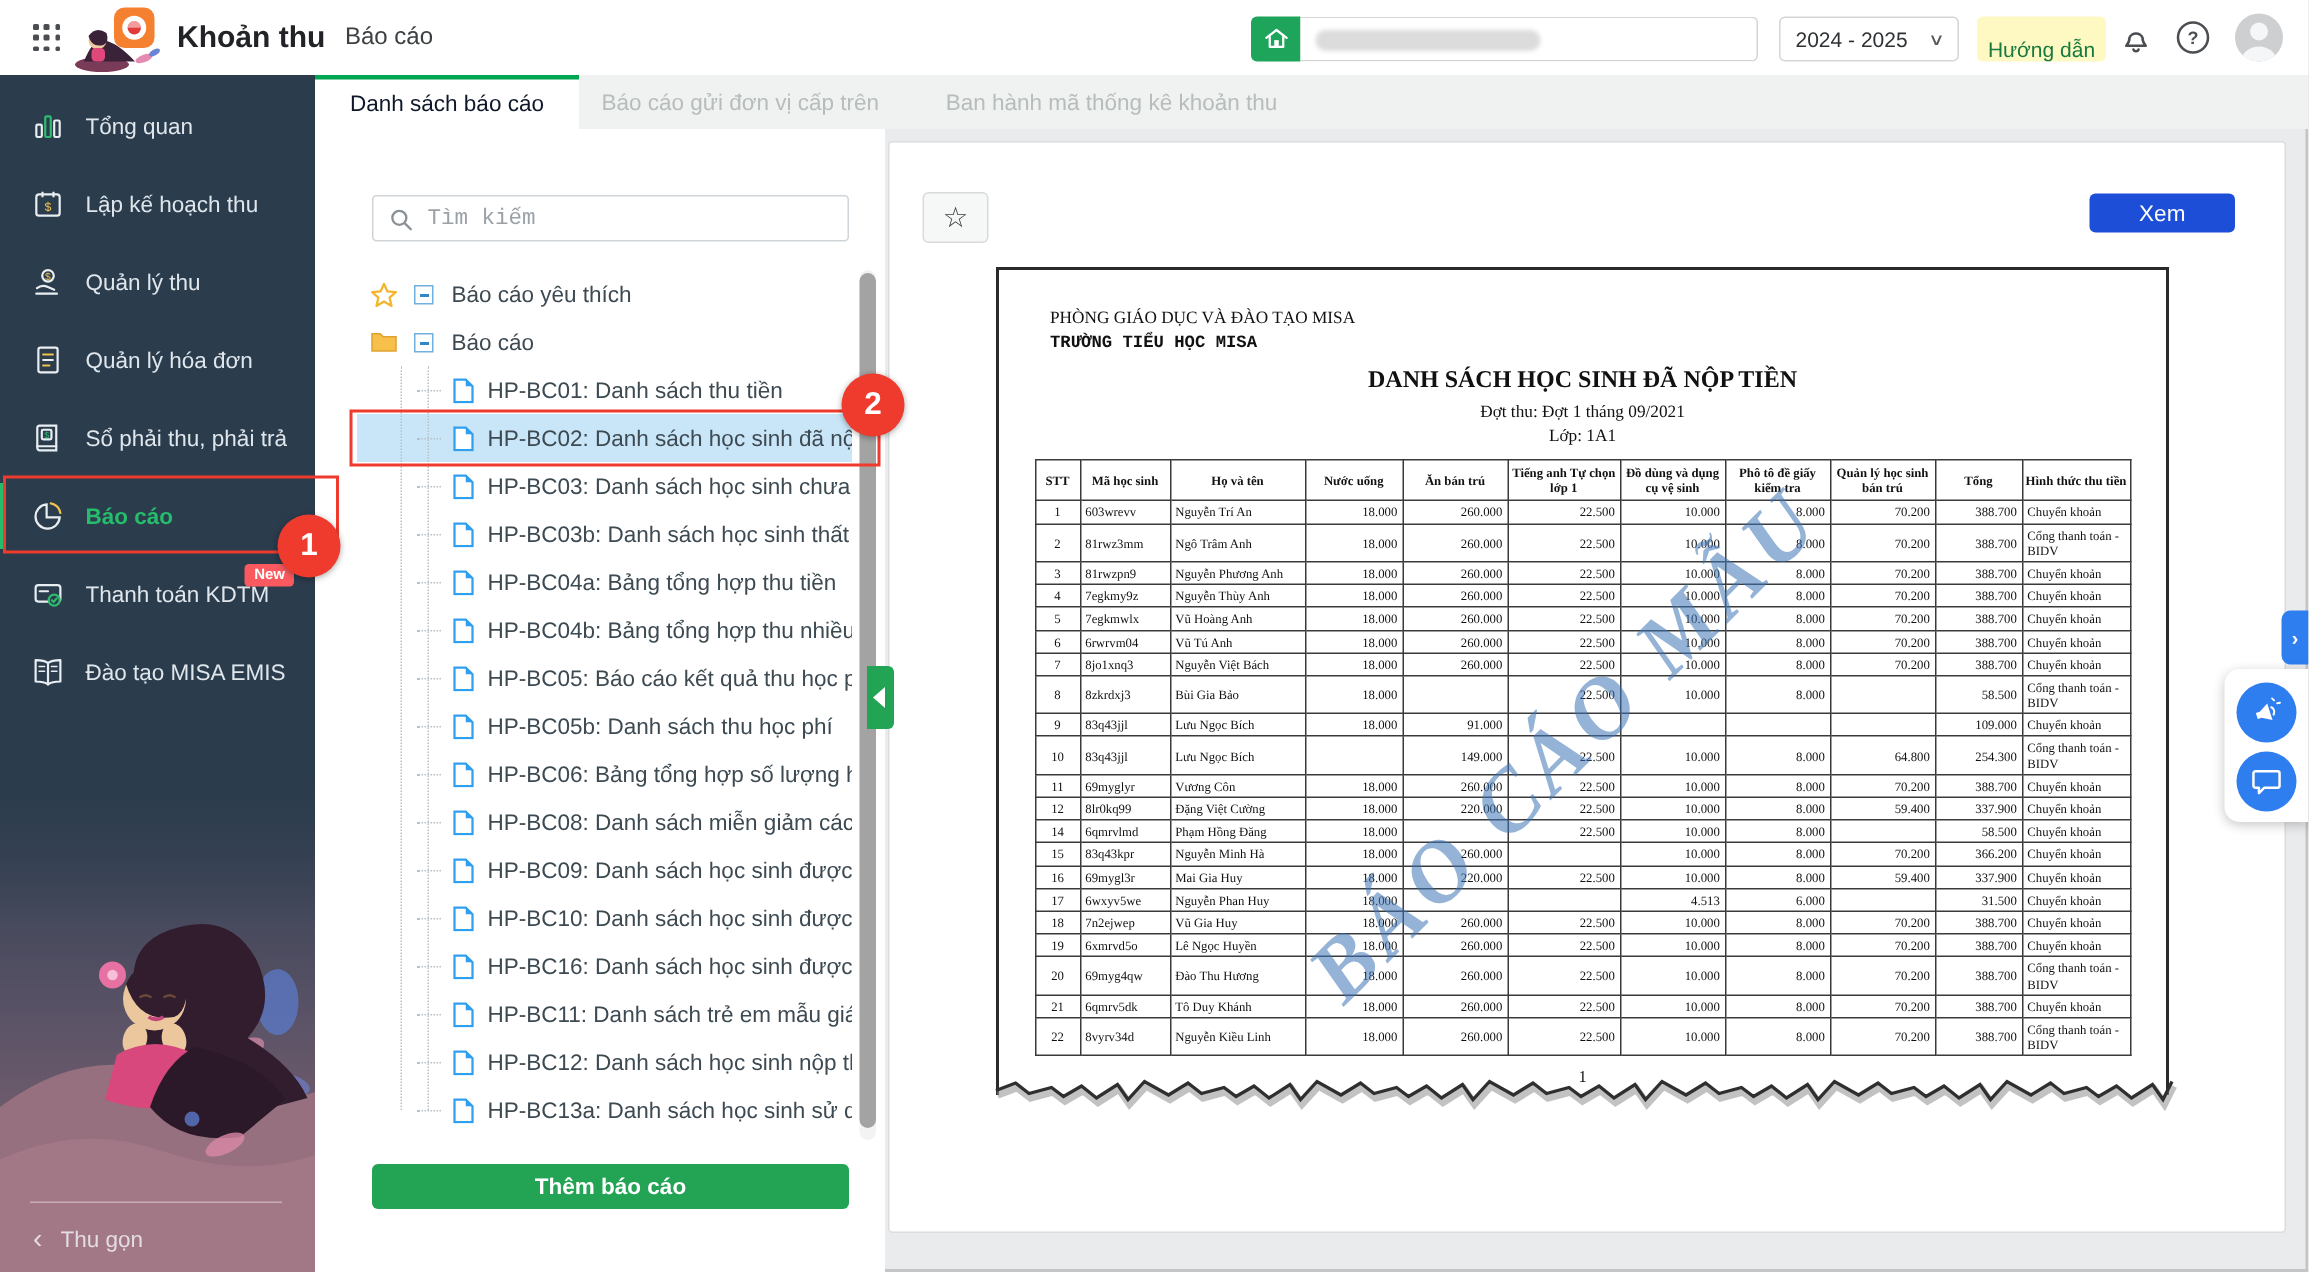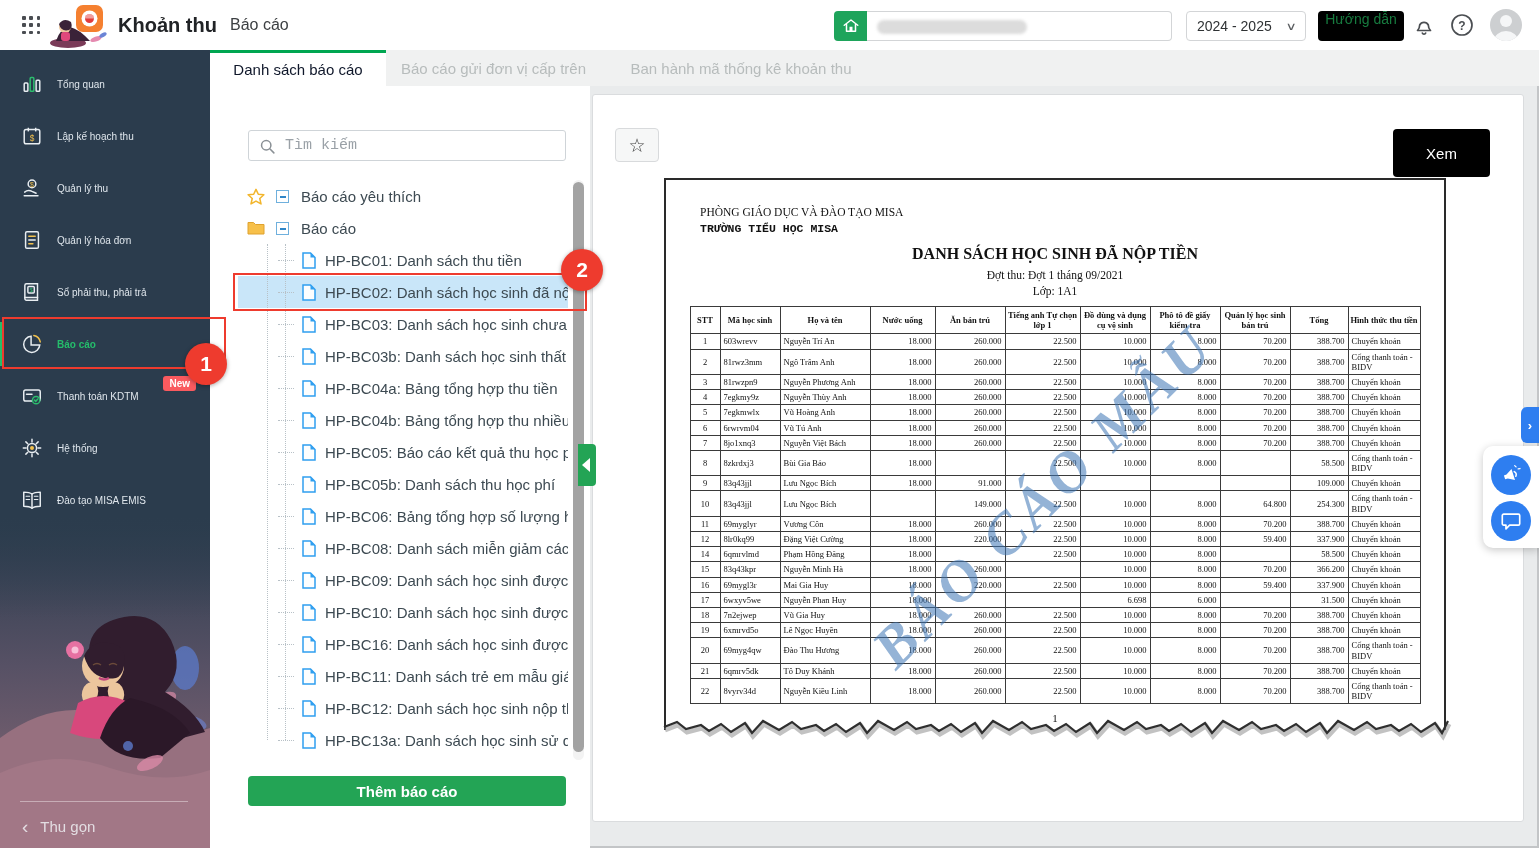--- a/index.html
+++ b/index.html
@@ -12,32 +12,32 @@
   .appgrid { position:absolute; left:22px; top:16px; width:19px; height:19px; display:grid; grid-template-columns:repeat(3,1fr); gap:3px; cursor:pointer; }
   .appgrid i { width:3.8px; height:3.8px; background:#4a4d52; border-radius:1px; }
   .mascot-logo { position:absolute; left:48px; top:3px; }
   .app-title { position:absolute; left:118px; top:0; line-height:50px; font-size:20px; font-weight:bold; color:#212326; }
   .crumb { position:absolute; left:230px; top:0; line-height:50px; font-size:16px; color:#3d4043; }
   .home-btn { position:absolute; left:834px; top:11px; width:33px; height:30px; background:#1ea45b; border-radius:4px 0 0 4px; display:flex; align-items:center; justify-content:center; cursor:pointer; }
   .home-field { position:absolute; left:867px; top:11px; width:305px; height:30px; background:#fff; border:1px solid #d3d5d7; border-left:none; border-radius:0 4px 4px 0; }
   .redacted { position:absolute; left:10px; top:8px; width:150px; height:14px; background:#dcdcdc; border-radius:7px; filter:blur(1.5px); }
   .year-dd { position:absolute; left:1186px; top:11px; width:120px; height:30px; border:1px solid #d3d5d7; border-radius:4px; background:#fff; font-size:14px; color:#2f3234; display:flex; align-items:center; justify-content:space-between; padding:0 10px; cursor:pointer; }
   .year-dd .chev { font-size:11px; color:#5a5d60; transform:scaleX(1.4); }
-  .guide-btn { position:absolute; left:1318px; top:11px; width:86px; height:30px; background:#000000; border-radius:4px; color:#177b3f; font-size:14px; display:flex; align-items:flex-start; justify-content:center; cursor:pointer; }
+  .guide-btn { position:absolute; left:1318px; top:11px; width:86px; height:30px; background:#fef9c3; border-radius:4px; color:#177b3f; font-size:14px; display:flex; align-items:flex-end; justify-content:center; cursor:pointer; }
   .icon-btn { position:absolute; top:13px; width:24px; height:24px; cursor:pointer; }
   .bell { left:1412px; } .help { left:1450px; }
   .avatar { position:absolute; left:1490px; top:9px; width:32px; height:32px; border-radius:50%; background:#cdcfd1; overflow:hidden; cursor:pointer; }
 
   
   .sidebar { position:absolute; left:0; top:50px; width:210px; height:798px; background:#2b3c4d; z-index:6; overflow:hidden; }
   .side-illu { position:absolute; left:0; bottom:0; }
   .side-illu-fade { position:absolute; left:0; bottom:230px; width:210px; height:120px; background:linear-gradient(#2b3c4d, rgba(43,60,77,0)); }
   .side-items { position:absolute; left:0; top:8px; width:210px; }
   .side-item { position:relative; height:52px; display:flex; align-items:center; padding-left:21px; cursor:pointer; }
-  .side-item .lbl { margin-left:14px; font-size:10px; color:#dfe6ec; }
+  .side-item .lbl { margin-left:14px; font-size:15px; color:#dfe6ec; }
   .side-item.active .lbl { color:#25bd6b; font-weight:bold; }
   .side-item.active::before { content:""; position:absolute; left:0; top:4px; bottom:4px; width:4px; background:#25bd6b; }
   .side-item .badge { position:absolute; right:14px; top:6px; background:#fa5a5f; color:#fff; font-size:10px; font-weight:bold; padding:2px 6px; border-radius:3px; }
   .side-foot-line { position:absolute; left:20px; bottom:46px; width:168px; height:1px; background:rgba(255,255,255,.4); }
   .side-collapse { position:absolute; left:22px; bottom:12px; display:flex; align-items:center; color:#e3dde2; font-size:15px; cursor:pointer; }
   .side-collapse .ch { font-size:19px; margin-right:12px; line-height:1; }
 
   
   .tabbar { position:absolute; left:210px; top:50px; width:1329px; height:36px; background:#f0f1f1; z-index:4; display:flex; }
   .tab { height:36px; display:flex; align-items:center; justify-content:center; font-size:15px; color:#b7bcbc; cursor:pointer; }
@@ -65,21 +65,21 @@
   .tree-row .tree-label { margin-left:9px; font-size:15px; color:#3d4a52; white-space:nowrap; overflow:hidden; }
   .vscroll { position:absolute; left:363px; top:94px; width:11px; height:580px; background:#f3f3f3; border-radius:6px; }
   .vscroll .thumb { position:absolute; left:0; top:2px; width:11px; height:570px; background:#a3a3a3; border-radius:6px; cursor:pointer; }
   .add-btn { position:absolute; left:38px; top:690px; width:318px; height:30px; background:#23a455; border:none; border-radius:4px; color:#fff; font-size:15px; font-weight:bold; font-family:inherit; cursor:pointer; }
   .collapse-handle { position:absolute; left:368px; top:358px; width:18px; height:42px; background:#23a455; border-radius:0 4px 4px 0; cursor:pointer; z-index:5; }
   .collapse-handle::after { content:""; position:absolute; left:4px; top:14px; border-right:8px solid #fff; border-top:7px solid transparent; border-bottom:7px solid transparent; }
 
   
   .preview { position:absolute; left:592px; top:94px; width:932px; height:728px; background:#fff; border:1px solid #dadcde; border-radius:3px; z-index:2; }
   .fav-btn { position:absolute; left:22px; top:33px; width:44px; height:34px; background:#f6f7f7; border:1px solid #d8dadc; border-radius:4px; font-size:19px; color:#3c3c3c; display:flex; align-items:center; justify-content:center; cursor:pointer; }
-  .view-btn { position:absolute; left:800px; top:34px; width:97px; height:48px; background:#000000; border:none; border-radius:4px; color:#fff; font-size:15px; font-family:inherit; cursor:pointer; }
+  .view-btn { position:absolute; left:800px; top:34px; width:97px; height:26px; background:#1d4ed8; border:none; border-radius:4px; color:#fff; font-size:15px; font-family:inherit; cursor:pointer; }
 
   
   .doc { position:absolute; left:71px; top:83px; width:782px; height:552px; background:#fff; border:2px solid #2a2a2a; border-bottom:none; font-family:"Liberation Serif","DejaVu Serif",serif; color:#111; }
   .doc .org1 { margin:26px 0 0 34px; font-size:11.5px; }
   .doc .org2 { margin:4px 0 0 34px; font-size:11.5px; font-weight:bold;font-family:Liberation Mono, monospace; }
   .doc .dtitle { margin-top:10px; text-align:center; font-size:16px; font-weight:bold; }
   .doc .dsub { margin-top:6px; text-align:center; font-size:11.5px; }
   .doc .dclass { margin-top:4px; text-align:center; font-size:11.5px; }
   .rtable { margin:9px auto 0 auto; width:730px; border-collapse:collapse; table-layout:fixed; font-size:8.5px; }
   .rtable th, .rtable td { border:1px solid #3a3a3a; padding:2px 3px; line-height:1.2; vertical-align:middle; overflow:hidden; }
@@ -260,28 +260,20 @@
         <svg width="22" height="22" viewBox="0 0 24 24" fill="none" stroke="#e9eef2" stroke-width="1.6" stroke-linecap="round">
           <rect x="3" y="5.5" width="18" height="12" rx="2"></rect>
           <line x1="6" y1="10" x2="12" y2="10"></line>
           <circle cx="16.5" cy="16.5" r="4" fill="#2b3c4d" stroke="#2dbd6e"></circle>
           <path d="M14.8 16.5 l1.3 1.3 2.2-2.6" stroke="#2dbd6e"></path>
         </svg>
         <span class="lbl">Thanh toán KDTM</span>
         <span class="badge">New</span>
       </div>
       <div class="side-item">
-        <svg width="22" height="22" viewBox="0 0 24 24" fill="none" stroke="#e9eef2" stroke-width="1.6" stroke-linecap="round">
-          <circle cx="12" cy="12" r="5"></circle>
-          <path d="M12 2.5 v3 M12 18.5 v3 M2.5 12 h3 M18.5 12 h3 M5.3 5.3 l2.1 2.1 M16.6 16.6 l2.1 2.1 M18.7 5.3 L16.6 7.4 M7.4 16.6 l-2.1 2.1"></path>
-          <circle cx="12" cy="12" r="2.2" fill="#f2c14e" stroke="none"></circle>
-        </svg>
-        <span class="lbl">Hệ thống</span>
-      </div>
-      <div class="side-item">
         <svg width="22" height="22" viewBox="0 0 24 24" fill="none" stroke="#e9eef2" stroke-width="1.6" stroke-linecap="round" stroke-linejoin="round">
           <path d="M12 5.5 c-2-1.6-5-2.1-9-2.1 v15.5 c4 0 7 .5 9 2.1 c2-1.6 5-2.1 9-2.1 V3.4 c-4 0-7 .5-9 2.1 z"></path>
           <line x1="12" y1="5.5" x2="12" y2="21"></line>
           <path d="M5.5 8 h4 M5.5 11.5 h4 M14.5 8 h4 M14.5 11.5 h4" stroke-width="1.1"></path>
         </svg>
         <span class="lbl">Đào tạo MISA EMIS</span>
       </div>
     </div>
 
     <div class="side-foot-line"></div>
@@ -712,21 +704,21 @@
               <td class="r">337.900</td>
               <td class="l">Chuyển khoản</td>
             </tr>
             <tr>
               <td class="c">17</td>
               <td class="l">6wxyv5we</td>
               <td class="l">Nguyễn Phan Huy</td>
               <td class="r">18.000</td>
               <td class="r"></td>
               <td class="r"></td>
-              <td class="r">6.698</td>
+              <td class="r">4.513</td>
               <td class="r">6.000</td>
               <td class="r"></td>
               <td class="r">31.500</td>
               <td class="l">Chuyển khoản</td>
             </tr>
             <tr>
               <td class="c">18</td>
               <td class="l">7n2ejwep</td>
               <td class="l">Vũ Gia Huy</td>
               <td class="r">18.000</td>

